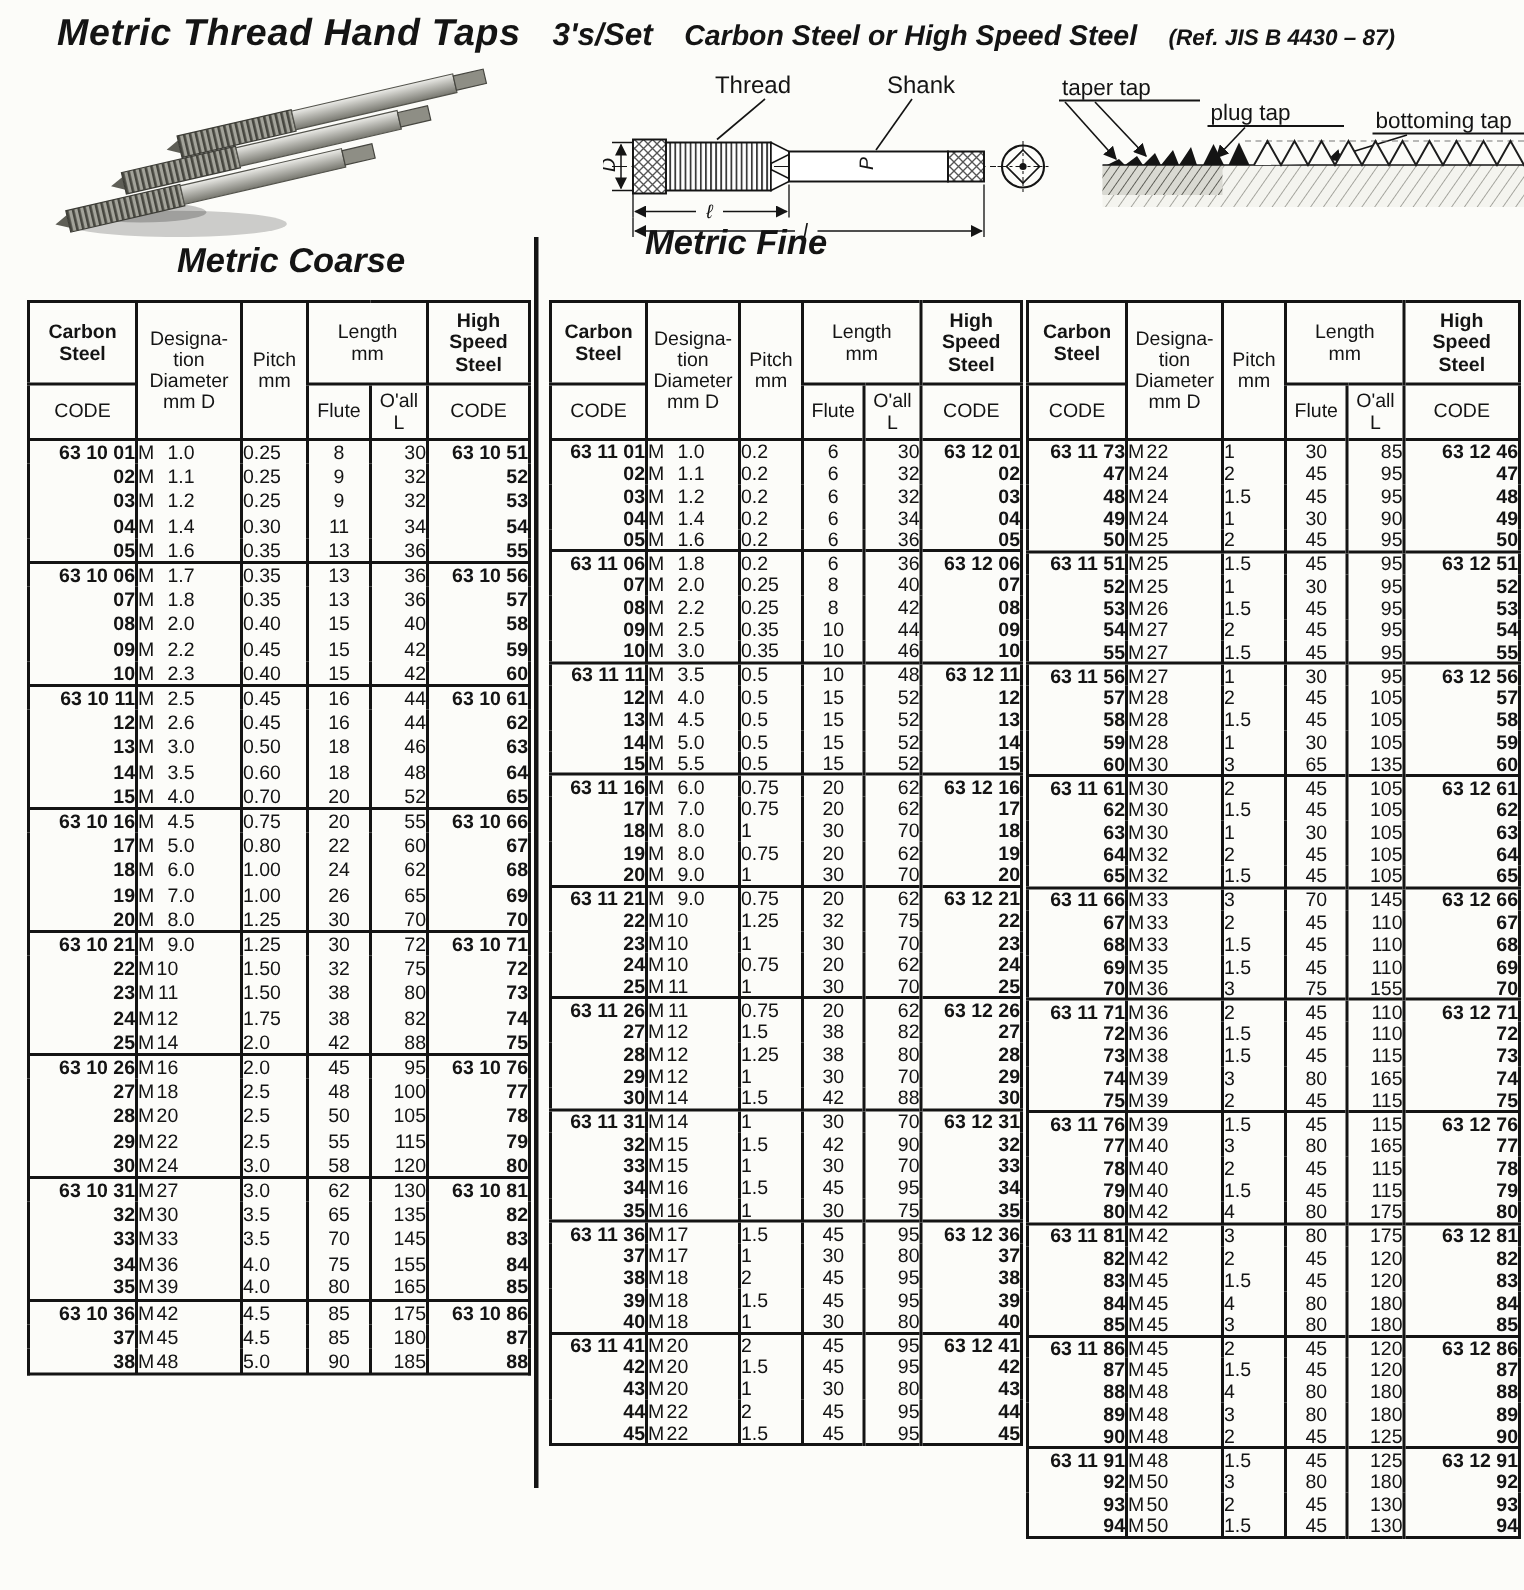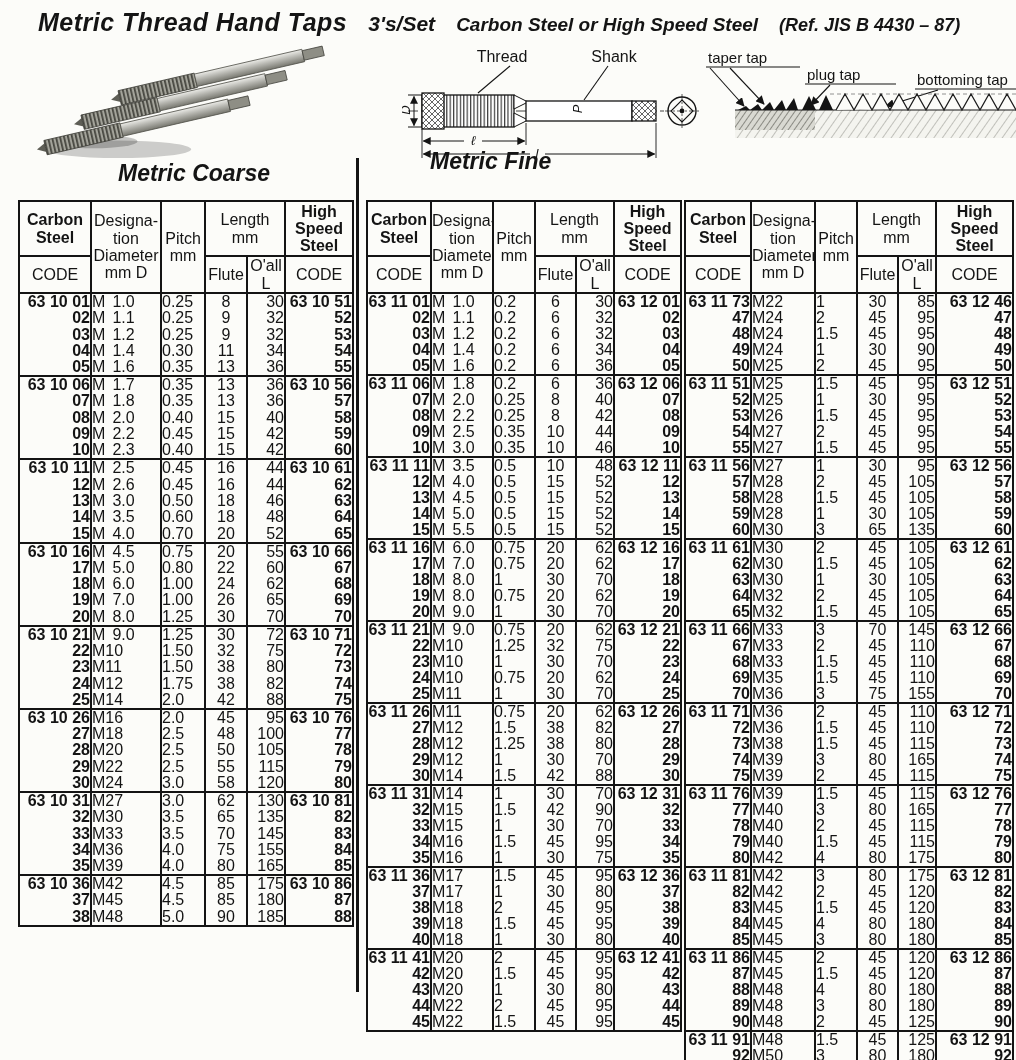--- a/index.html
+++ b/index.html
@@ -6,41 +6,41 @@
   body { margin:0; background:#e8e8e8; }
   #page { position:relative; width:1016px; height:1060px; background:#fcfcf9;
           font-family:"Liberation Sans", sans-serif; color:#141414; overflow:hidden; }
 
   
   .hdr { position:absolute; left:38px; top:8px; display:flex; align-items:baseline;
          gap:21px; font-style:italic; font-weight:bold; white-space:nowrap; }
   .t-main { font-size:25px; letter-spacing:.5px; }
   .t-set  { font-size:21px; }
   .t-mat  { font-size:19px; }
-  .t-ref  { font-size:18px;text-align:right; }
+  .t-ref  { font-size:15px;text-align:right; }
 
   
   .fig { position:absolute;margin-left:28px; }
   #fig-photo   { left:8px;   top:38px; }
   #fig-diagram { left:374px; top:48px; }
   #fig-types   { left:652px; top:48px; }
   svg text { font-family:"Liberation Sans", sans-serif; fill:#141414; }
   .fl  { font-size:16px; }
   .fl2 { font-size:15px; }
   .fd  { font-size:13px; font-style:italic; }
 
   
   .sec-title { position:absolute; font-style:italic; font-weight:bold; font-size:23px;margin-left:44px; }
   #coarse-title { left:74px;  top:160px; }
   #fine-title   { left:386px; top:148px; }
   #divider { position:absolute; left:356px; top:158px; width:3px; height:834px; background:#141414; }
 
   
   table.taps { position:absolute; border-collapse:collapse; table-layout:fixed;
-               border:2px solid #141414; font-size:16px; color:#141414; }
+               border:2px solid #141414; font-size:13px; color:#141414; }
   #coarse-table     { left:18px;  top:200px; width:334px; }
   #fine-left-table  { left:366px; top:200px; width:314px; }
   #fine-right-table { left:684px; top:200px; width:328px; }
 
   table.taps td { border-left:2px solid #141414; padding:0; overflow:hidden; }
   table.taps td:first-child { border-left:none; }
   table.taps thead { border-bottom:2px solid #141414; }
   table.taps thead td { vertical-align:middle; text-align:center; white-space:pre-line;
                         line-height:1.08; }
   table.taps thead tr.r1 td { height:55px; }

